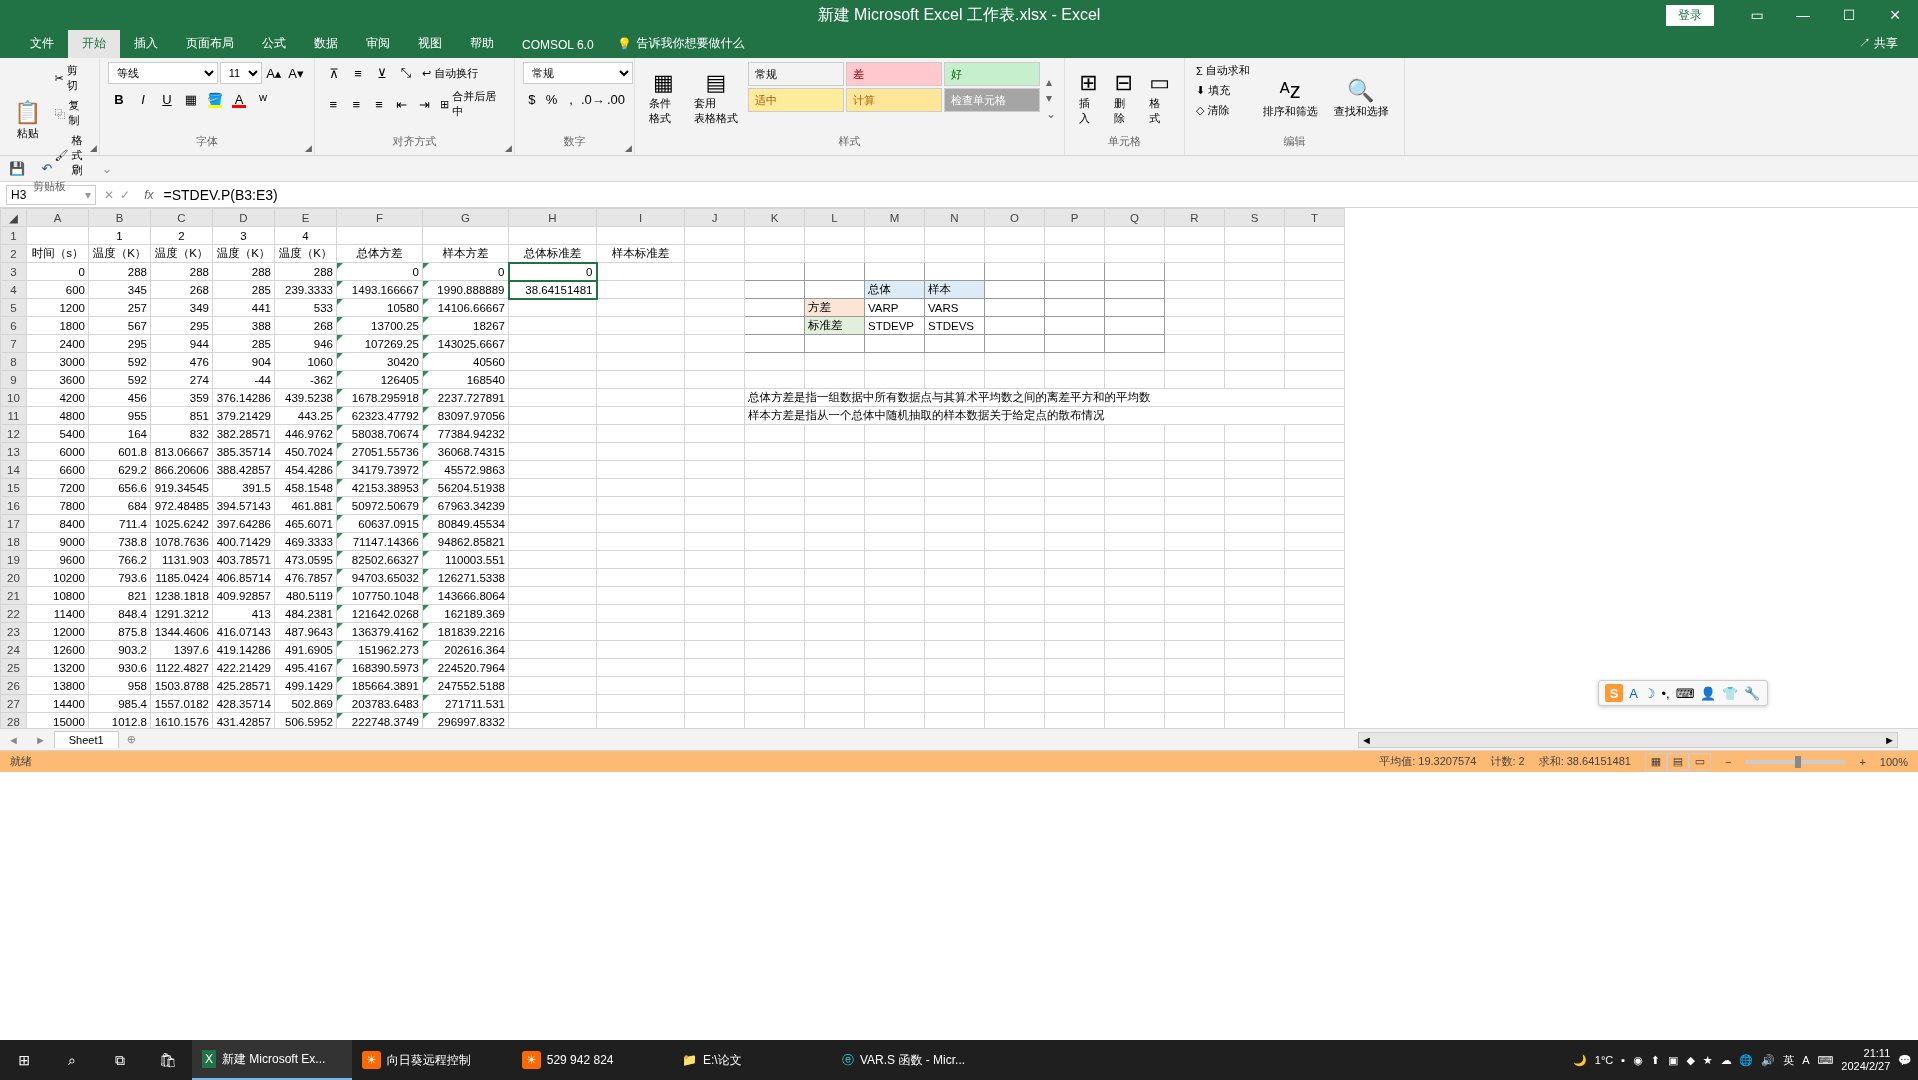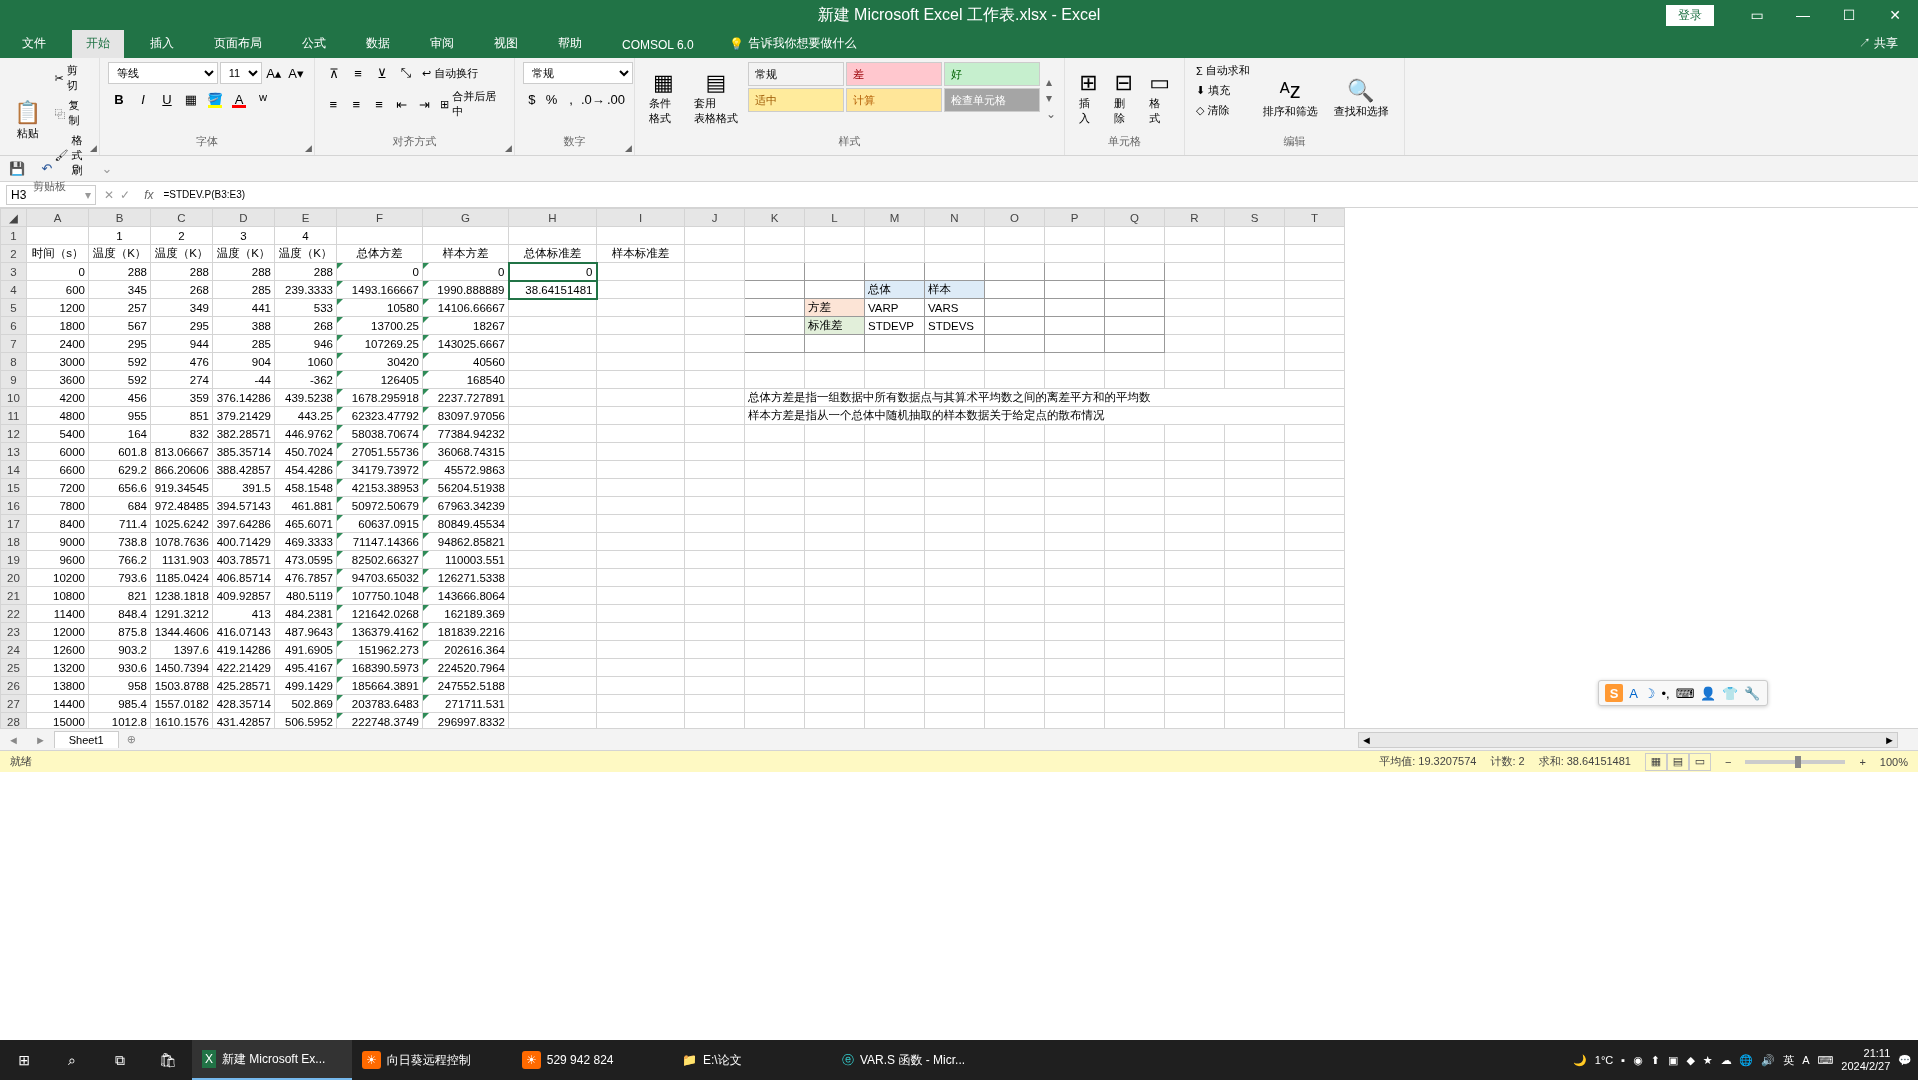--- a/index.html
+++ b/index.html
@@ -6,21 +6,21 @@
 body { background: #fff; overflow: hidden; width: 1918px; height: 1080px; font-size: 12px; }
 
 
 .titlebar { background: #217346; height: 30px; display: flex; align-items: center; color: #fff; position: relative; }
 .titlebar .title { position: absolute; left: 50%; transform: translateX(-50%); font-size: 16px; }
 .titlebar .right { position: absolute; right: 0; display: flex; align-items: center; gap: 0; }
 .titlebar .login { background: #fff; color: #217346; padding: 2px 12px; font-size: 12px; margin-right: 20px; }
 .titlebar .winbtn { width: 46px; height: 30px; display: flex; align-items: center; justify-content: center; font-size: 14px; }
 
 
-.menubar { background: #217346; height: 28px; display: flex; align-items: flex-end; padding-left: 8px; gap: 12px; }
+.menubar { background: #217346; height: 28px; display: flex; align-items: flex-end; padding-left: 16px; }
 .menubar .tab { padding: 6px 14px; color: #fff; font-size: 12px; cursor: pointer; }
 .menubar .tab.active { background: #e5e5e5; color: #217346; }
 .menubar .tellme { color: #fff; font-size: 12px; padding: 6px 10px; display: flex; align-items: center; gap: 4px; }
 .menubar .share { position: absolute; right: 10px; color: #fff; font-size: 12px; padding: 6px 10px; }
 
 
 .ribbon { background: #f3f3f3; height: 98px; border-bottom: 1px solid #d4d4d4; display: flex; }
 .rgroup { border-right: 1px solid #e1e1e1; padding: 4px 8px; display: flex; flex-direction: column; justify-content: space-between; position: relative; }
 .rgroup .label { text-align: center; font-size: 11px; color: #666; padding-bottom: 2px; }
 .rgroup .content { display: flex; gap: 4px; flex: 1; }
@@ -36,21 +36,21 @@
 .dlg-launcher { position: absolute; right: 2px; bottom: 2px; font-size: 9px; color: #666; cursor: pointer; }
 
 
 .qat { background: #f3f3f3; height: 26px; border-bottom: 1px solid #d4d4d4; display: flex; align-items: center; padding: 0 6px; gap: 8px; }
 
 
 .formulabar { height: 26px; border-bottom: 1px solid #d4d4d4; display: flex; align-items: center; background: #fff; }
 .namebox { width: 90px; border: 1px solid #ccc; height: 20px; padding: 0 4px; font-size: 12px; margin-left: 6px; display: flex; align-items: center; justify-content: space-between; }
 .fbicons { display: flex; gap: 6px; padding: 0 8px; color: #999; }
 .fx { padding: 0 6px; font-style: italic; color: #666; }
-.formulainput { flex: 1; padding: 0 4px; font-size: 10px; height: 20px; border: none; }
+.formulainput { flex: 1; padding: 0 4px; font-size: 14px; height: 20px; border: none; }
 
 
 .grid-container { position: relative; height: 520px; overflow: hidden; background: #fff; }
 .grid { border-collapse: collapse; table-layout: fixed; }
 .grid th, .grid td { border: 1px solid #d4d4d4; height: 18px; font-size: 11.5px; padding: 0 3px; overflow: hidden; white-space: nowrap; }
 .grid th { background: #e6e6e6; font-weight: normal; text-align: center; color: #444; }
 .grid .rowhdr { background: #e6e6e6; text-align: center; width: 26px; }
 .grid td { text-align: right; }
 .grid td.txt { text-align: center; }
 .grid td.ltxt { text-align: left; }
@@ -68,21 +68,21 @@
 .mini-green { background: #e2efda; }
 .mini-blue { background: #ddebf7; }
 
 
 .sheet-tabs { height: 22px; background: #f3f3f3; border-top: 1px solid #d4d4d4; display: flex; align-items: center; font-size: 11px; position: relative; }
 .sheet-tabs .nav { padding: 0 8px; color: #888; }
 .sheet-tab { background: #fff; border: 1px solid #ccc; border-bottom: none; padding: 2px 14px; }
 .hscroll { position: absolute; right: 20px; bottom: 2px; width: 540px; height: 16px; background: #e8e8e8; border: 1px solid #ccc; }
 
 
-.statusbar { height: 22px; background: #fef9c3; border-top: 1px solid #d4d4d4; display: flex; align-items: center; padding: 0 10px; font-size: 11px; color: #444; justify-content: space-between; gap: 20px; }
+.statusbar { height: 22px; background: #fdba74; border-top: 1px solid #d4d4d4; display: flex; align-items: center; padding: 0 10px; font-size: 11px; color: #444; justify-content: space-between; gap: 20px; }
 .statusbar .right { display: flex; gap: 14px; align-items: center; margin-left: 22px; }
 .viewbtns { display: flex; gap: 0; }
 .viewbtns span { width: 22px; height: 18px; border: 1px solid #ccc; display: inline-flex; align-items: center; justify-content: center; }
 .zoom-slider { width: 100px; height: 4px; background: #ccc; position: relative; }
 .zoom-slider::after { content: ""; position: absolute; left: 50%; top: -4px; width: 6px; height: 12px; background: #888; }
 
 
 .taskbar { position: absolute; bottom: 0; left: 0; right: 0; height: 40px; background: #1f1f1f; display: flex; align-items: center; }
 .taskbar .tbtn { height: 40px; min-width: 48px; display: flex; align-items: center; justify-content: center; color: #fff; font-size: 14px; padding: 0 10px; gap: 6px; }
 .taskbar .tbtn.wide { min-width: 160px; justify-content: flex-start; font-size: 12px; }
@@ -878,21 +878,21 @@
           <td class=""></td>
           <td class=""></td>
           <td class=""></td>
           <td class=""></td>
           <td class=""></td>
         </tr>
         <tr>
           <th class="rowhdr">25</th>
           <td class="">13200</td>
           <td class="">930.6</td>
-          <td class="">1450.7394</td>
+          <td class="">1122.4827</td>
           <td class="">422.21429</td>
           <td class="">495.4167</td>
           <td class="green-tri">168390.5973</td>
           <td class="green-tri">224520.7964</td>
           <td class=""></td>
           <td class=""></td>
           <td class=""></td>
           <td class=""></td>
           <td class=""></td>
           <td class=""></td>

